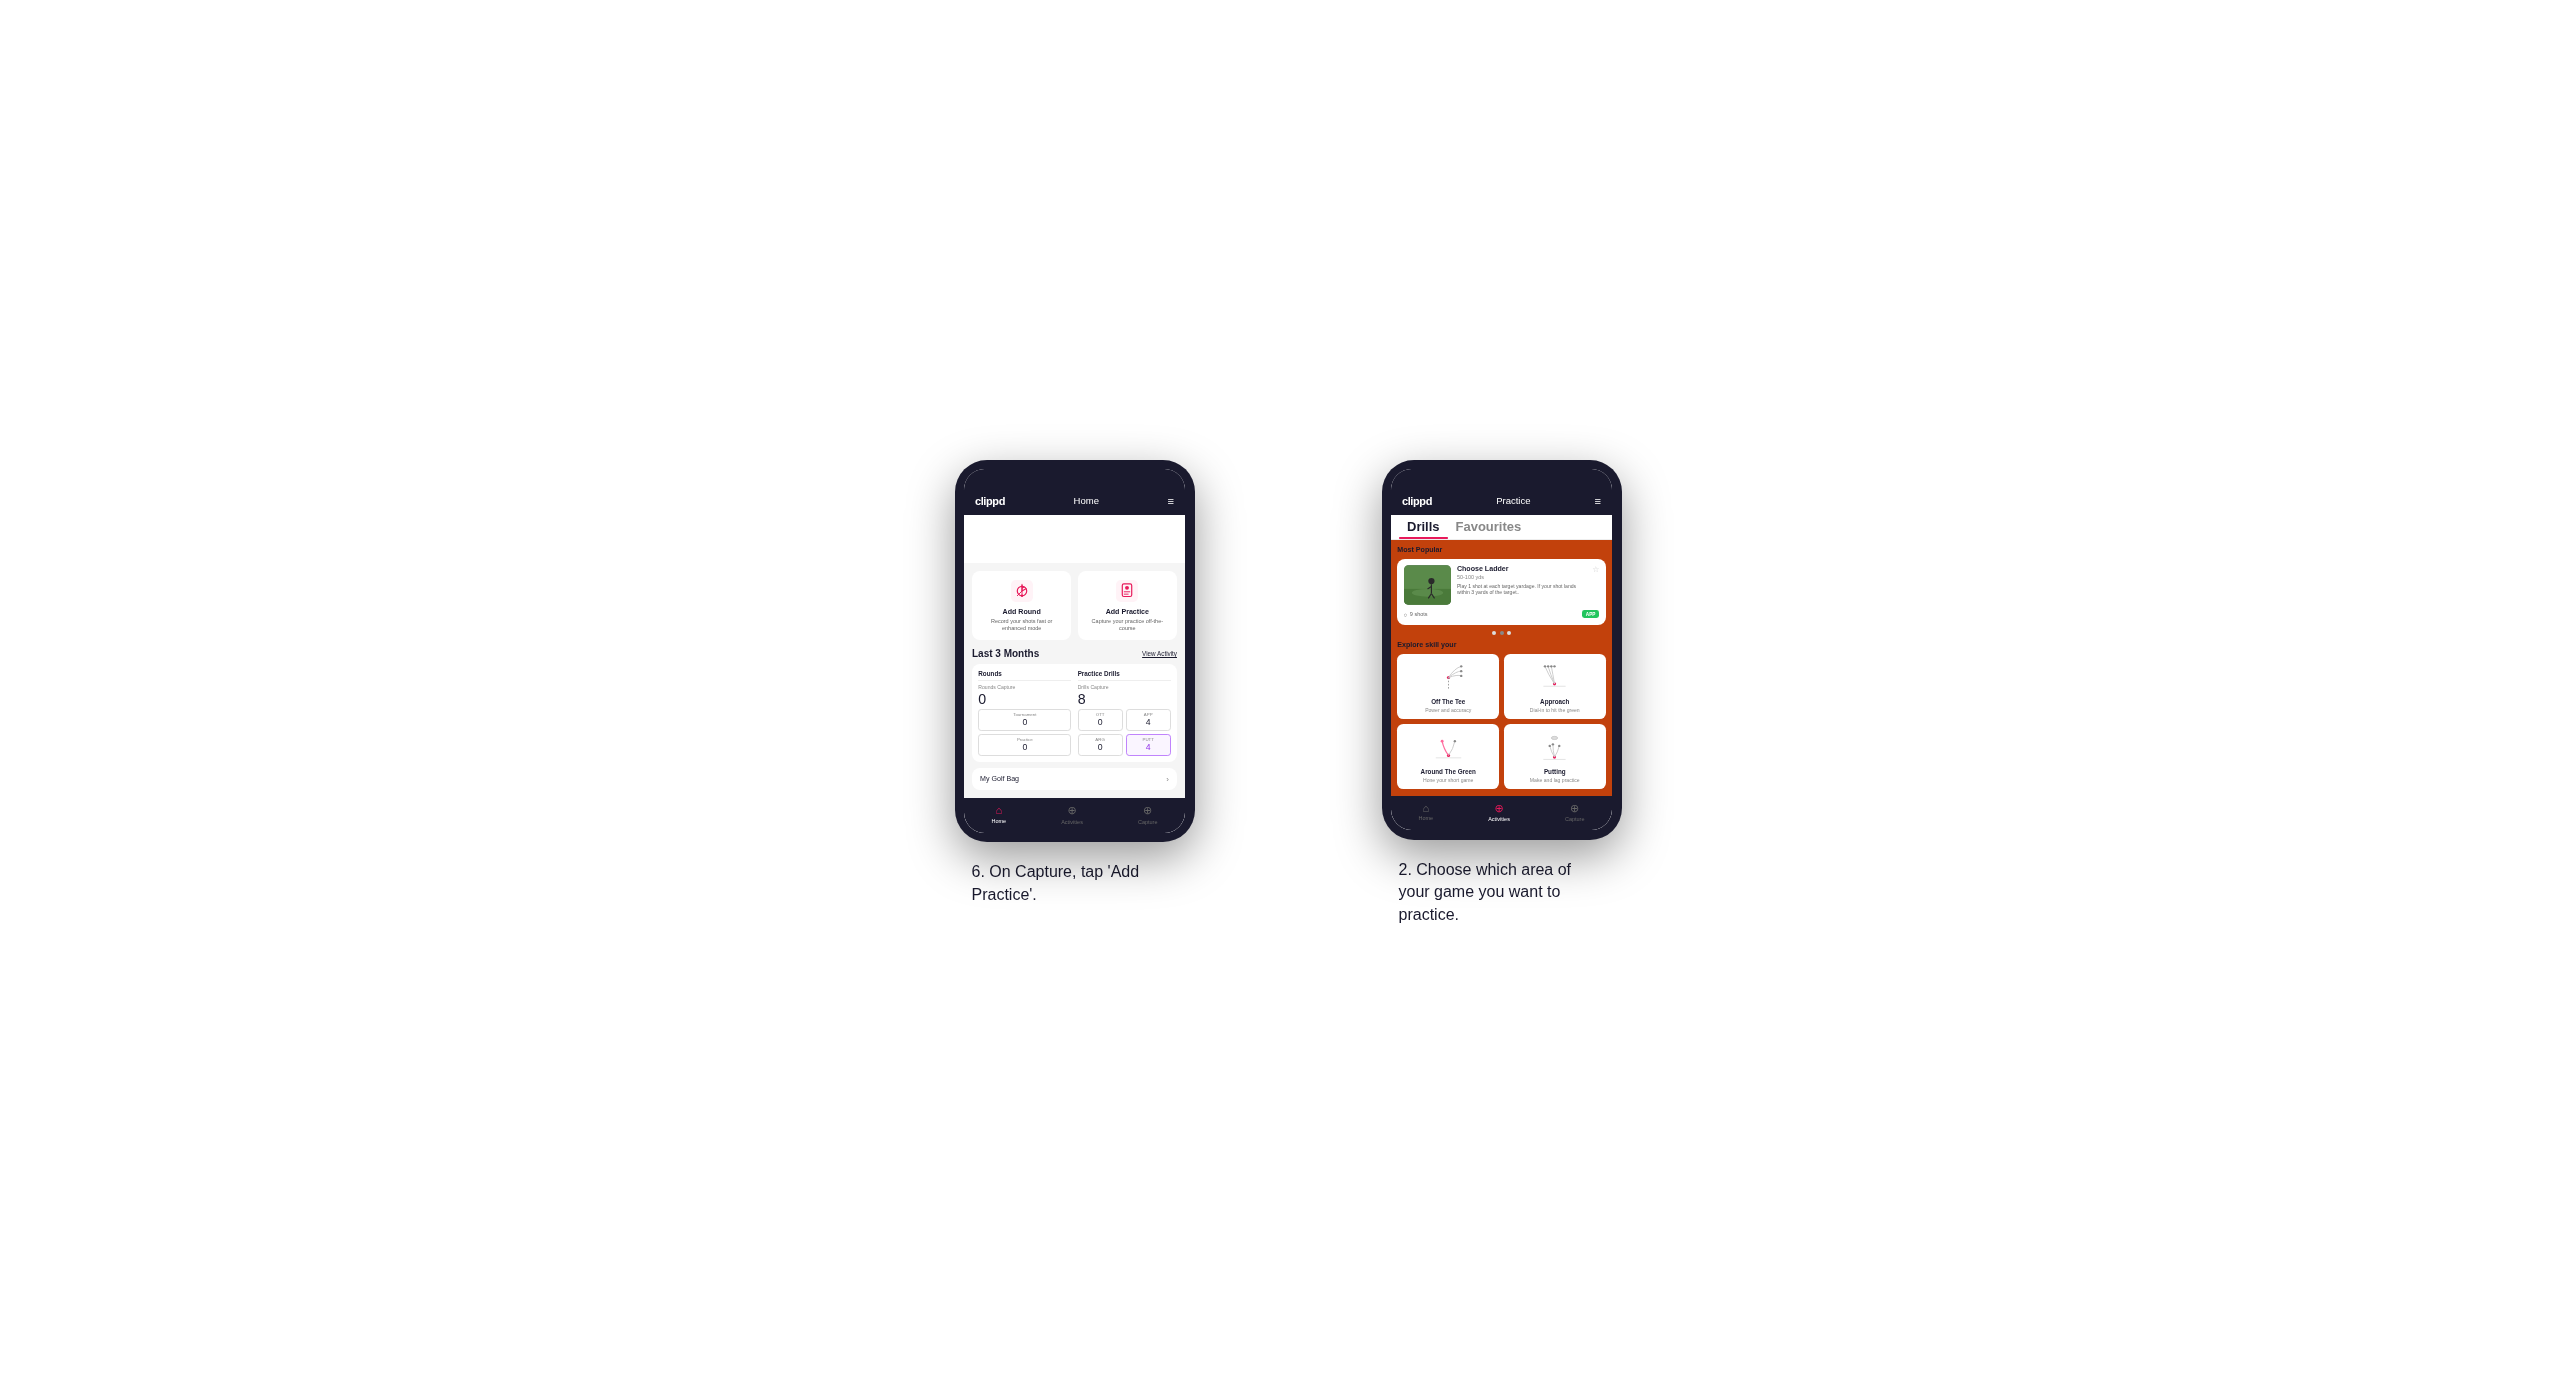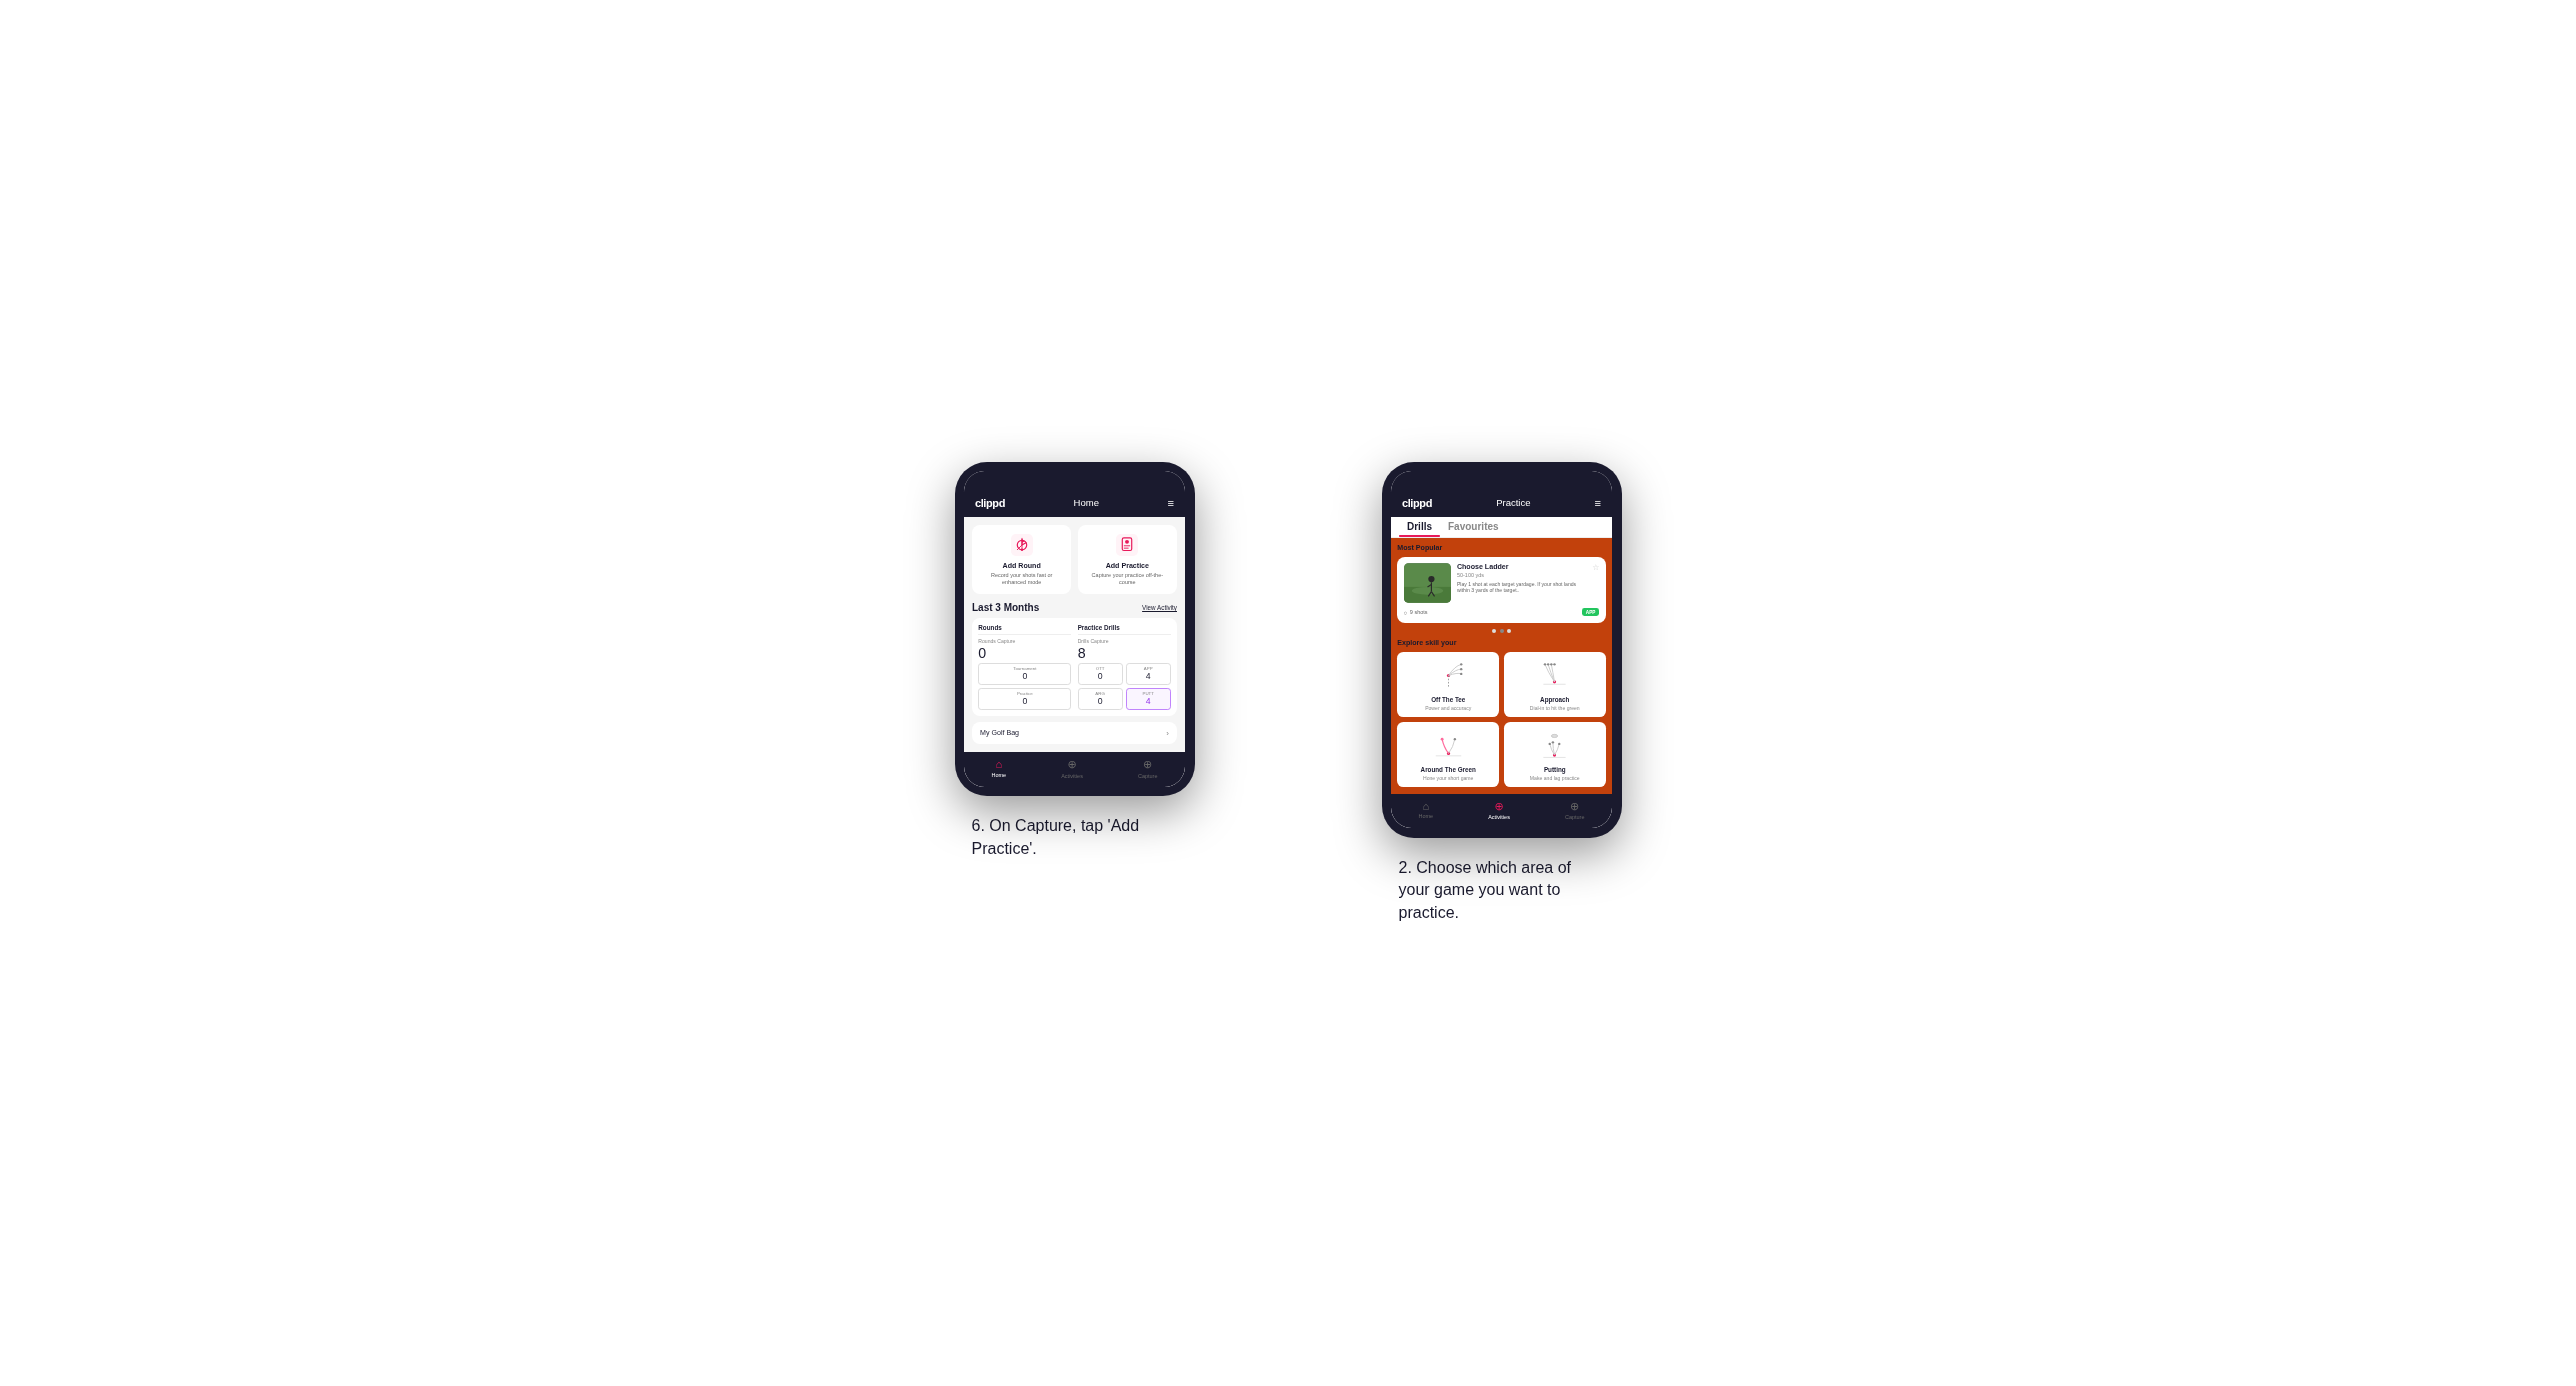--- a/index.html
+++ b/index.html
@@ -68,20 +68,21 @@
       font-weight: 500;
     }
     .hamburger-icon {
       color: #ffffff;
       font-size: 11px;
     }
     
     .screen-content {
       background: #f5f5f5;
       padding: 8px;
+      margin-top: 48px;
     }
 
     
     .card-row {
       display: flex;
       gap: 6.3px;
       margin-bottom: 8px;
     }
     .action-card {
       background: #ffffff;
@@ -257,21 +258,21 @@
 
     
     .tabs-row {
       display: flex;
       gap: 0;
       border-bottom: 0.8px solid #eee;
       padding: 0 8px;
       background: #fff;
     }
     .tab-item {
-      font-size: 10px;
+      font-size: 13px;
       font-weight: 600;
       padding: 4.7px 8px;
       color: #888;
       position: relative;
     }
     .tab-item.active {
       color: #1a1a2e;
     }
     .tab-item.active::after {
       content: '';

